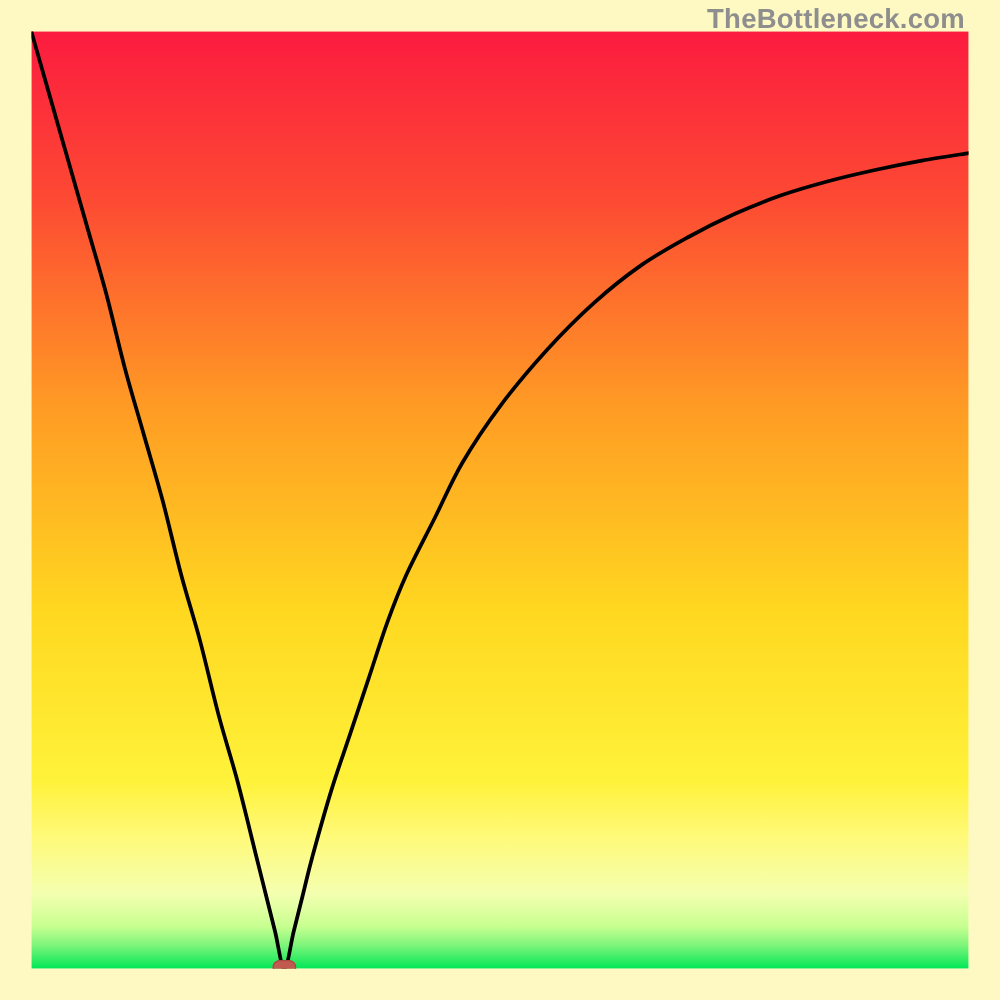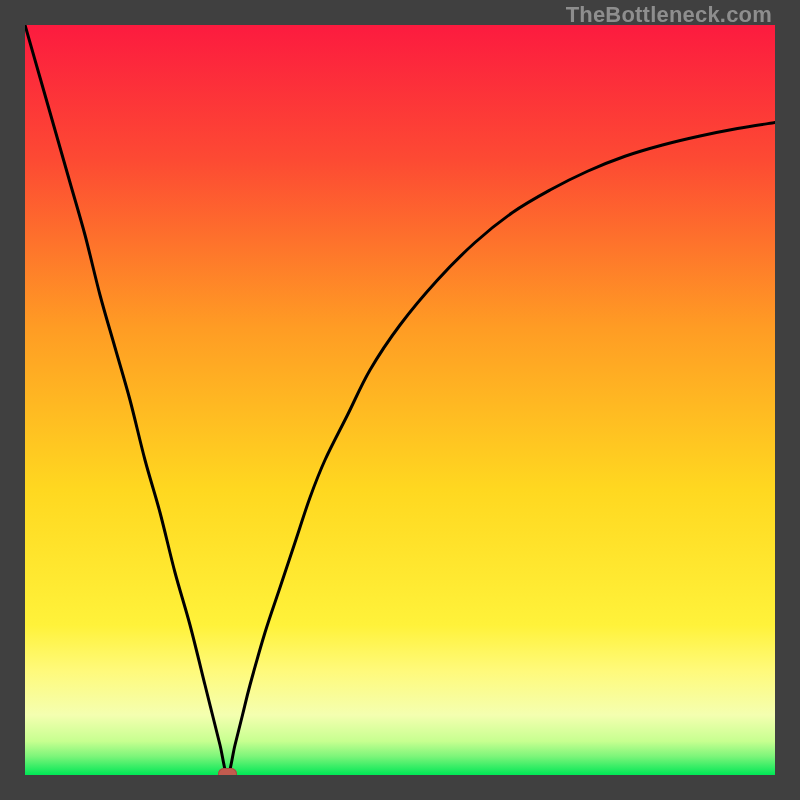--- a/index.html
+++ b/index.html
@@ -9,21 +9,21 @@
     height: 800px;
     background: #000000;
     overflow: hidden;
   }
   .frame {
     position: absolute;
     left: 0;
     top: 0;
     width: 800px;
     height: 800px;
-    background: #404040;
+    background: #fef9c3;
   }
   .plot-area {
     position: absolute;
     left: 25px;
     top: 25px;
     width: 750px;
     height: 750px;
     overflow: hidden;
   }
   .gradient-bg {

